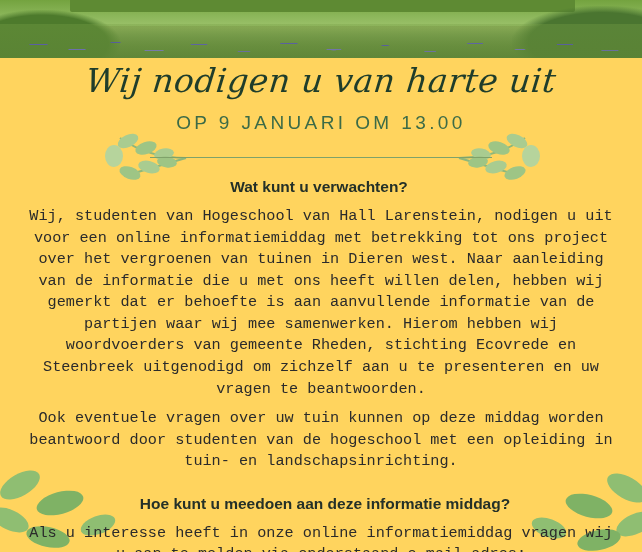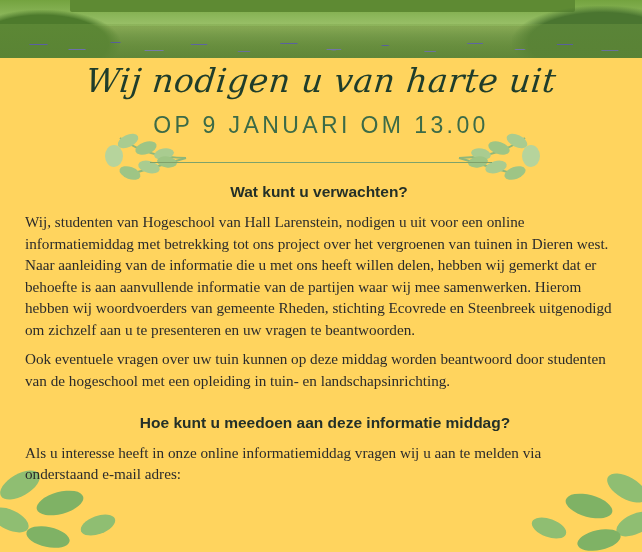--- a/index.html
+++ b/index.html
@@ -119,21 +119,21 @@
     color: #1f3d2b;
     letter-spacing: 0.5px;
     line-height: 1.15;
     margin: 0;
     transform: skewX(-6deg);
   }
 
   .invite-date {
     margin: 12px 0 0 0;
     font-family: "Liberation Sans", sans-serif;
-    font-size: 23px;
+    font-size: 19px;
     letter-spacing: 3.4px;
     color: #3c6b47;
     font-weight: 400;
   }
 
   .divider-wrap {
     position: relative;
     height: 36px;
     margin-top: 6px;
   }
@@ -152,27 +152,27 @@
     font-size: 15.5px;
     color: #243028;
     margin: 2px 4px 10px 0;
   }
   .section-heading.second {
     margin-top: 22px;
     padding-left: 12px;
   }
 
   .body-text {
-    font-family: Liberation Serif, serif;
+    font-family: Liberation Mono, monospace;
     font-size: 15.2px;
     line-height: 1.42;
     color: #2b2b2b;
     margin: 0 auto;
     width: 592px;
-    text-align: left;
+    text-align: center;
   }
   .body-text + .body-text {
     margin-top: 8px;
   }
   .para-gap { margin-top: 2px; }
 </style>
 </head>
 <body>
 
 <div class="page">

